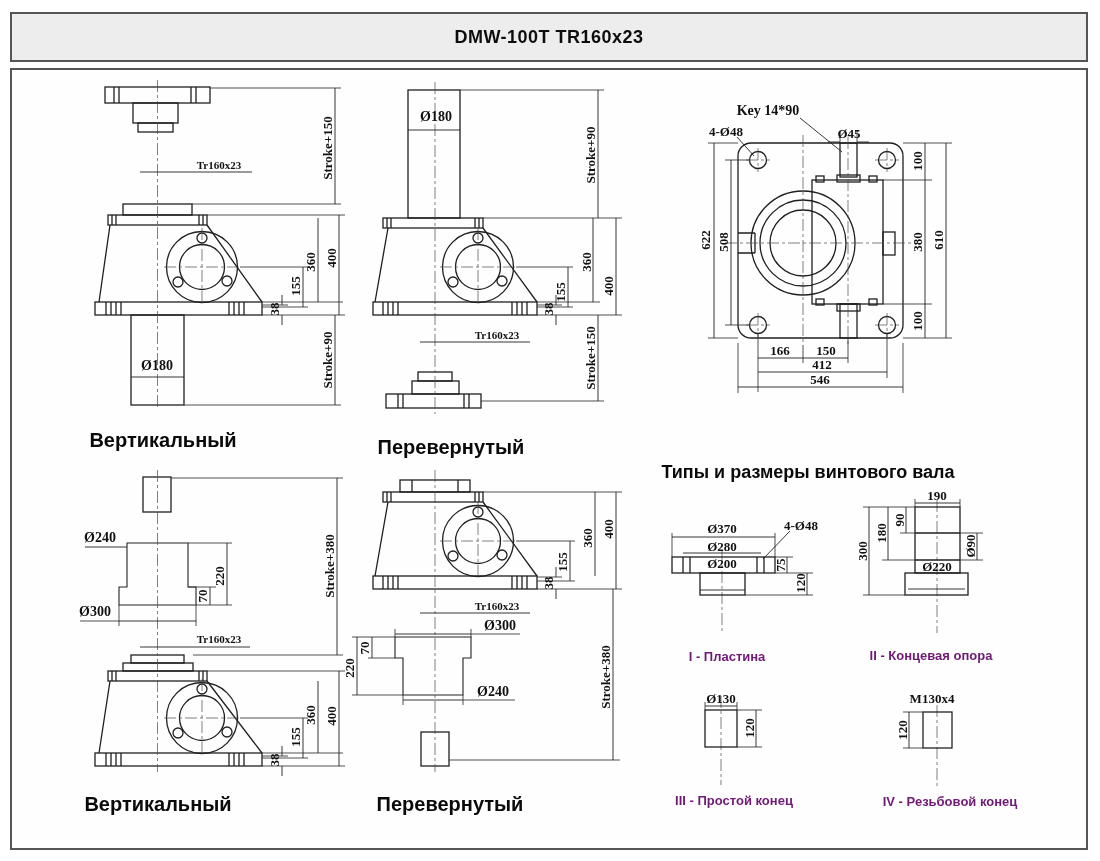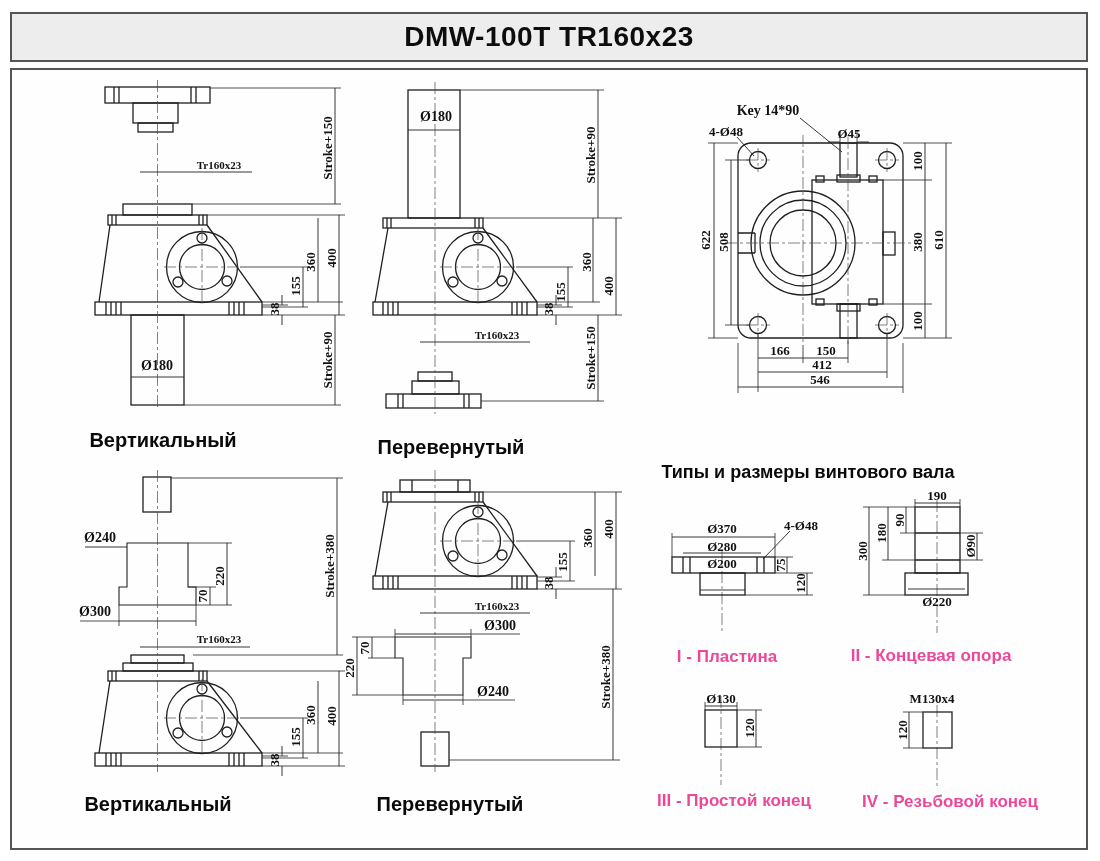--- a/index.html
+++ b/index.html
@@ -6,21 +6,21 @@
   body{
     width:1100px;height:861px;position:relative;background:#ffffff;
     font-family:"Liberation Sans",sans-serif;overflow:hidden;
   }
   .titlebar{
     position:absolute;left:10px;top:12px;width:1078px;height:50px;
     background:#ededed;border:2px solid #555;box-sizing:border-box;
     display:flex;align-items:center;justify-content:center;z-index:2;
   }
   .titlebar .t{
-    font-size:28px;font-weight:700;color:#0d0d0d;letter-spacing:.5px;
+    font-size:18px;font-weight:700;color:#0d0d0d;letter-spacing:.5px;
     font-family:"Liberation Sans",sans-serif;
   }
   .canvasbox{
     position:absolute;left:10px;top:68px;width:1078px;height:782px;
     border:2px solid #555;box-sizing:border-box;background:#fefefe;z-index:1;
   }
   svg.draw{position:absolute;left:0;top:0;z-index:2;}
   svg.draw line,svg.draw path,svg.draw rect,svg.draw circle,svg.draw ellipse{fill:none;}
   .ln{stroke:#1f1f1f;stroke-width:1.3;}
   .thin{stroke:#333;stroke-width:.85;}
@@ -31,21 +31,21 @@
   .solid{fill:#111;stroke:none;}
   .wfill{fill:#fefefe;}
   .lbl{
     position:absolute;transform:translate(-50%,-50%);white-space:nowrap;
     color:#111;font-family:"Liberation Serif",serif;font-weight:700;
     line-height:1;z-index:3;
   }
   .v{transform:translate(-50%,-50%) rotate(-90deg);}
   .s13{font-size:13px;} .s14{font-size:14px;} .s15{font-size:11px;}
   .cap{font-family:"Liberation Sans",sans-serif;font-weight:700;font-size:20px;color:#0a0a0a;}
-  .cap2{font-family:"Liberation Sans",sans-serif;font-weight:700;font-size:17px;color:#ec4899;}
+  .cap2{font-family:"Liberation Sans",sans-serif;font-weight:700;font-size:13px;color:#701a75;}
   .head{font-family:"Liberation Sans",sans-serif;font-weight:700;font-size:18px;color:#0a0a0a;}
 </style>
 </head>
 <body>
 
 <div class="titlebar">
   <span class="t">DMW-100T TR160x23</span>
 </div>
 
 <div class="canvasbox"></div>
@@ -381,20 +381,20 @@
 <span class="lbl s13" style="left:801px;top:525px">4-Ø48</span>
 <span class="lbl s13" style="left:722px;top:563px">Ø200</span>
 <span class="lbl v s13" style="left:780px;top:565px">75</span>
 <span class="lbl v s13" style="left:800px;top:583px">120</span>
 <span class="lbl cap2" style="left:727px;top:656px">I - Пластина</span>
 <span class="lbl s13" style="left:937px;top:495px">190</span>
 <span class="lbl v s13" style="left:899px;top:520px">90</span>
 <span class="lbl v s13" style="left:881px;top:533px">180</span>
 <span class="lbl v s13" style="left:862px;top:551px">300</span>
 <span class="lbl v s13" style="left:970px;top:546px">Ø90</span>
-<span class="lbl s13" style="left:937px;top:601px">Ø220</span>
+<span class="lbl s13" style="left:937px;top:566px">Ø220</span>
 <span class="lbl cap2" style="left:931px;top:655px">II - Концевая опора</span>
 <span class="lbl s13" style="left:721px;top:698px">Ø130</span>
 <span class="lbl v s13" style="left:749px;top:728px">120</span>
 <span class="lbl cap2" style="left:734px;top:800px">III - Простой конец</span>
 <span class="lbl s13" style="left:932px;top:698px">M130x4</span>
 <span class="lbl v s13" style="left:902px;top:730px">120</span>
 <span class="lbl cap2" style="left:950px;top:801px">IV - Резьбовой конец</span>
 
 </body></html>

